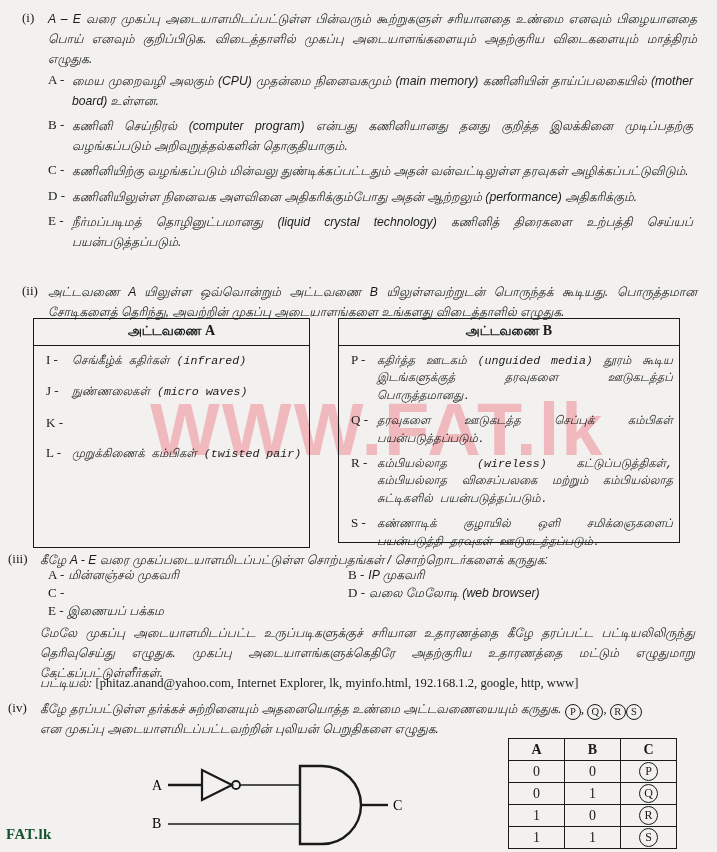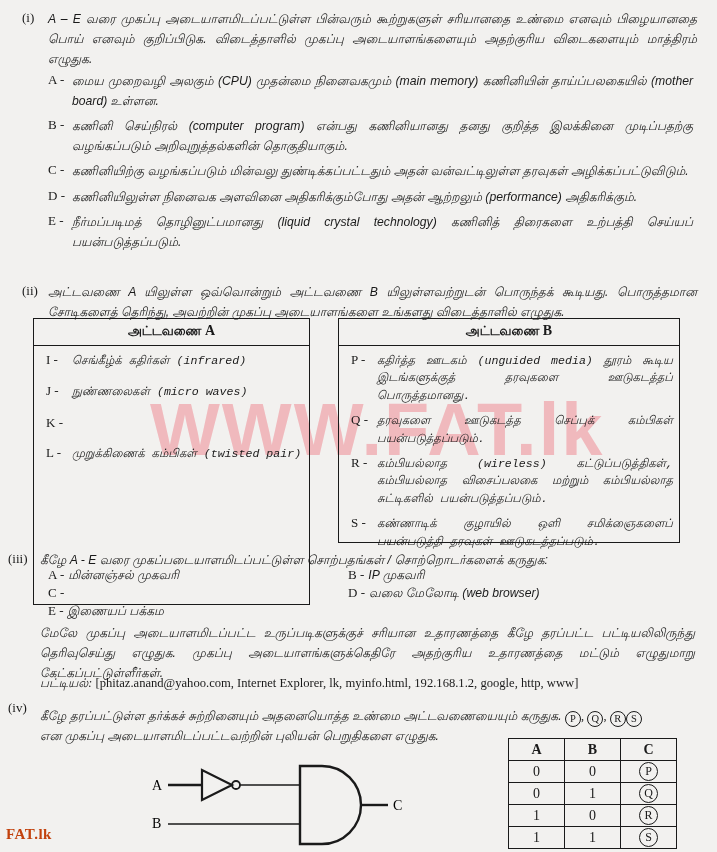--- a/index.html
+++ b/index.html
@@ -40,21 +40,21 @@
     font-size: 74px;
     line-height: 74px;
   }
   .footer-mark {
     position: absolute;
     left: 6px;
     top: 826px;
     font-family: "Liberation Serif", serif;
     font-weight: bold;
     font-size: 15px;
-    color: #c2410c;
+    color: #14532d;
     letter-spacing: 0.5px;
     z-index: 3;
   }
 
   .content { position: relative; z-index: 2; }
 
   
   .qitem {
     position: absolute;
     display: flex;
@@ -100,21 +100,21 @@
     text-align: justify;
   }
 
   
   .mtable {
     position: absolute;
     border: 1.6px solid #1a1a1a;
     background: transparent;
     box-sizing: border-box;
   }
-  #table-a { left: 33px; top: 318px; width: 277px; height: 287px; }
+  #table-a { left: 33px; top: 318px; width: 277px; height: 230px; }
   #table-b { left: 338px; top: 318px; width: 342px; height: 225px; }
 
   .mtable-head {
     text-align: center;
     font-family: "Liberation Sans", sans-serif;
     font-weight: bold;
     font-size: 12.5px;
     padding: 4px 0 5px 0;
     border-bottom: 1.6px solid #1a1a1a;
   }
@@ -358,21 +358,21 @@
     <div class="ta" style="position:absolute; left:40px; top:624px; width:655px;">மேலே முகப்பு அடையாளமிடப்பட்ட உருப்படிகளுக்குச் சரியான உதாரணத்தை கீழே தரப்பட்ட பட்டியலிலிருந்து தெரிவுசெய்து எழுதுக. முகப்பு அடையாளங்களுக்கெதிரே அதற்குரிய உதாரணத்தை மட்டும் எழுதுமாறு கேட்கப்பட்டுள்ளீர்கள்.</div>
 
     <div class="listline" style="position:absolute; left:40px; top:676px; width:660px;">
       <span class="lbl">பட்டியல்:</span>
       <span>[phitaz.anand@yahoo.com, Internet Explorer, lk, myinfo.html, 192.168.1.2, google, http, www]</span>
     </div>
 
     <div class="qitem" style="left:8px; top:700px; width:705px;">
       <div class="qlabel" style="width:32px; flex:0 0 32px;">(iv)</div>
       <div class="qbody">
-        <div class="ta" style="text-align:left;margin-top:7px;">
+        <div class="ta" style="text-align:left;">
           <span>கீழே தரப்பட்டுள்ள தர்க்கச் சுற்றினையும் அதனையொத்த உண்மை அட்டவணையையும் கருதுக.</span>
           <span class="circ-inline">P</span><span class="en">,</span>
           <span class="circ-inline">Q</span><span class="en">,</span>
           <span class="circ-inline">R</span><span class="circ-inline">S</span>
         </div>
         <div class="ta" style="text-align:left;">என முகப்பு அடையாளமிடப்பட்டவற்றின் புலியன் பெறுதிகளை எழுதுக.</div>
       </div>
     </div>
 
     <svg id="circuit" width="260" height="90" viewBox="0 0 260 90">

